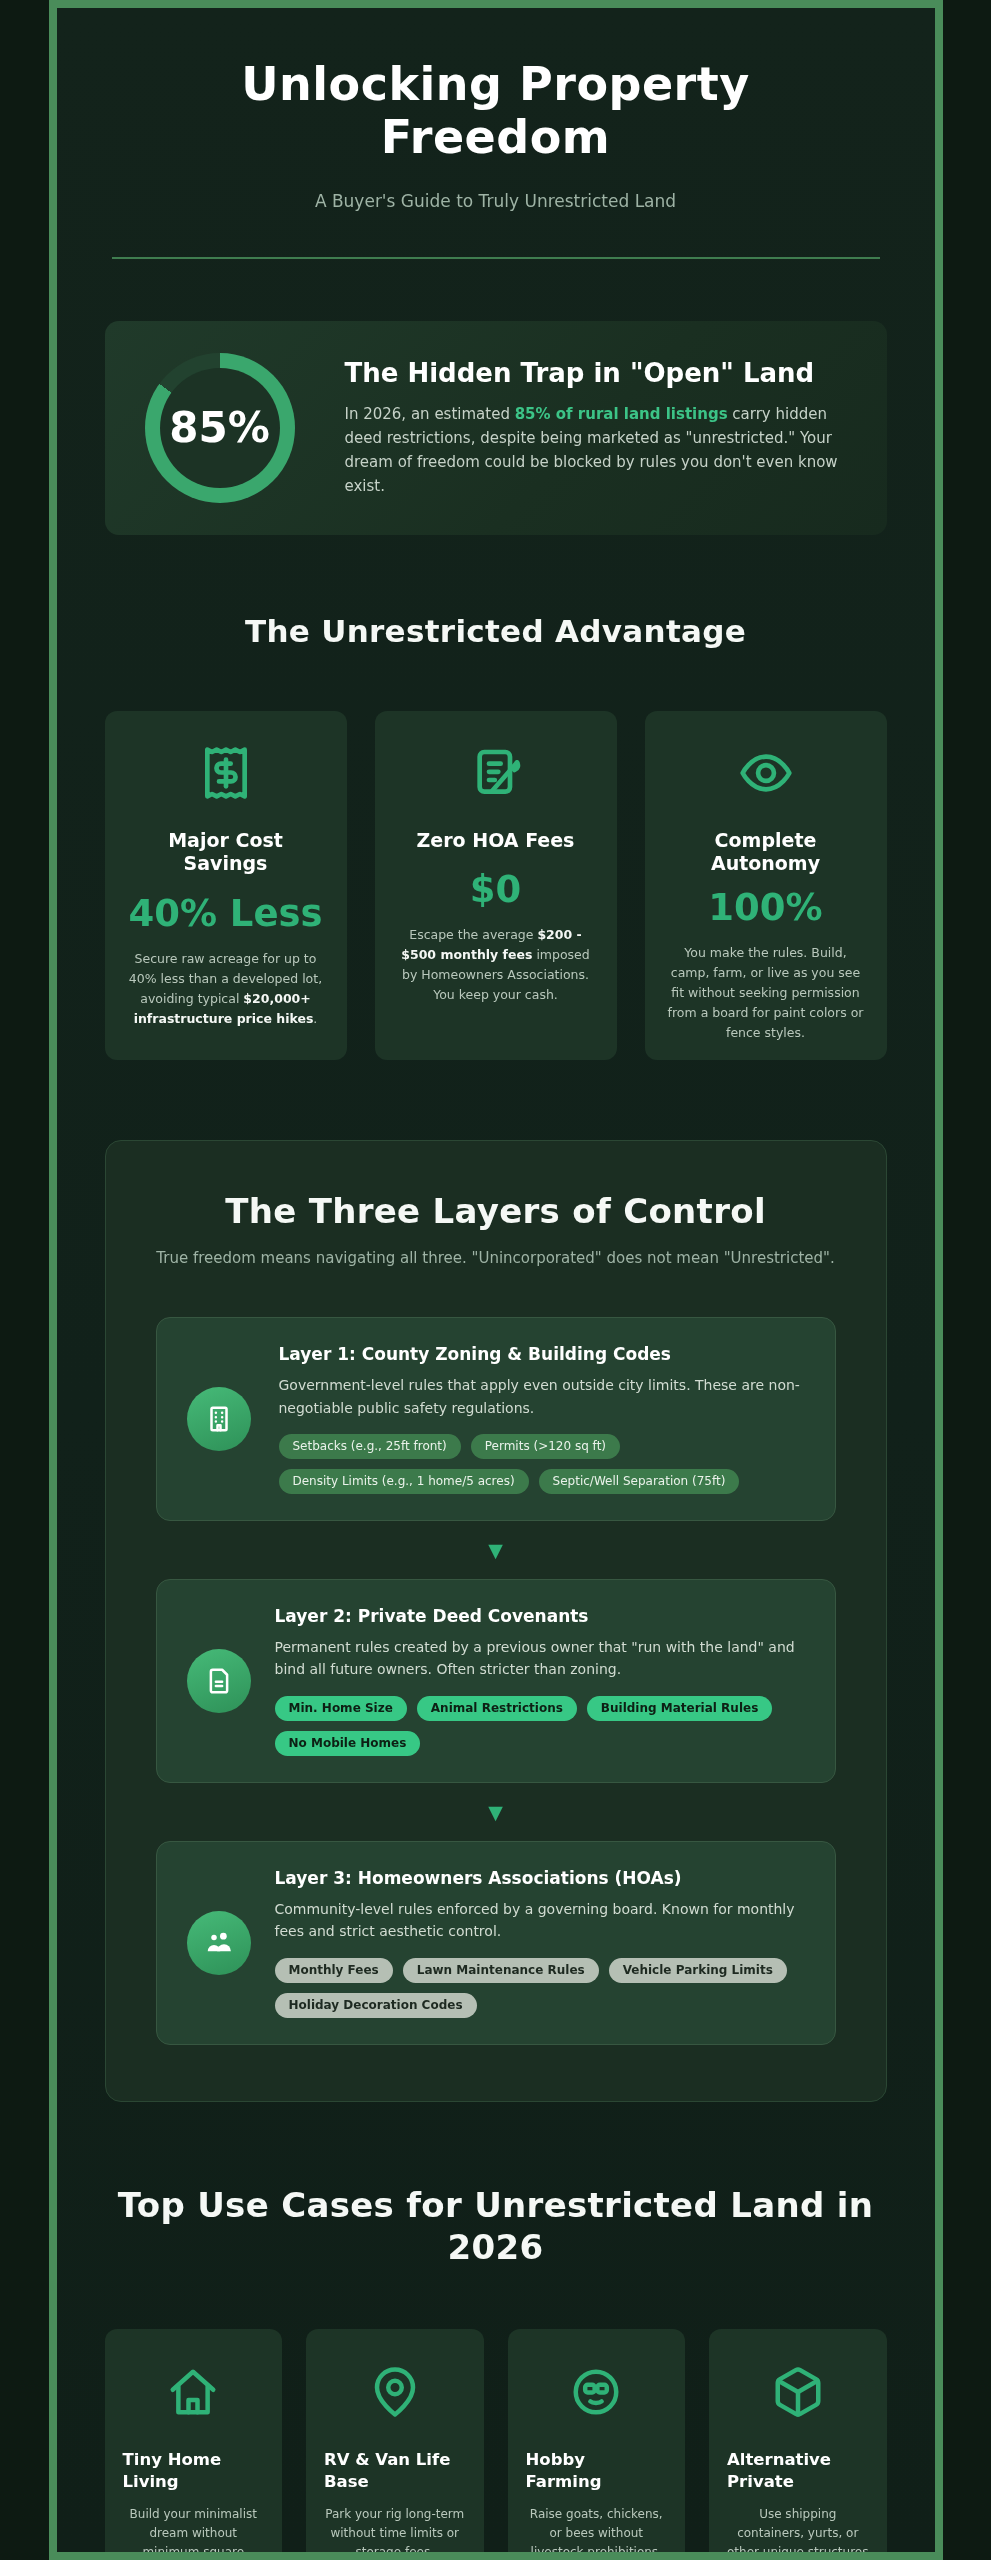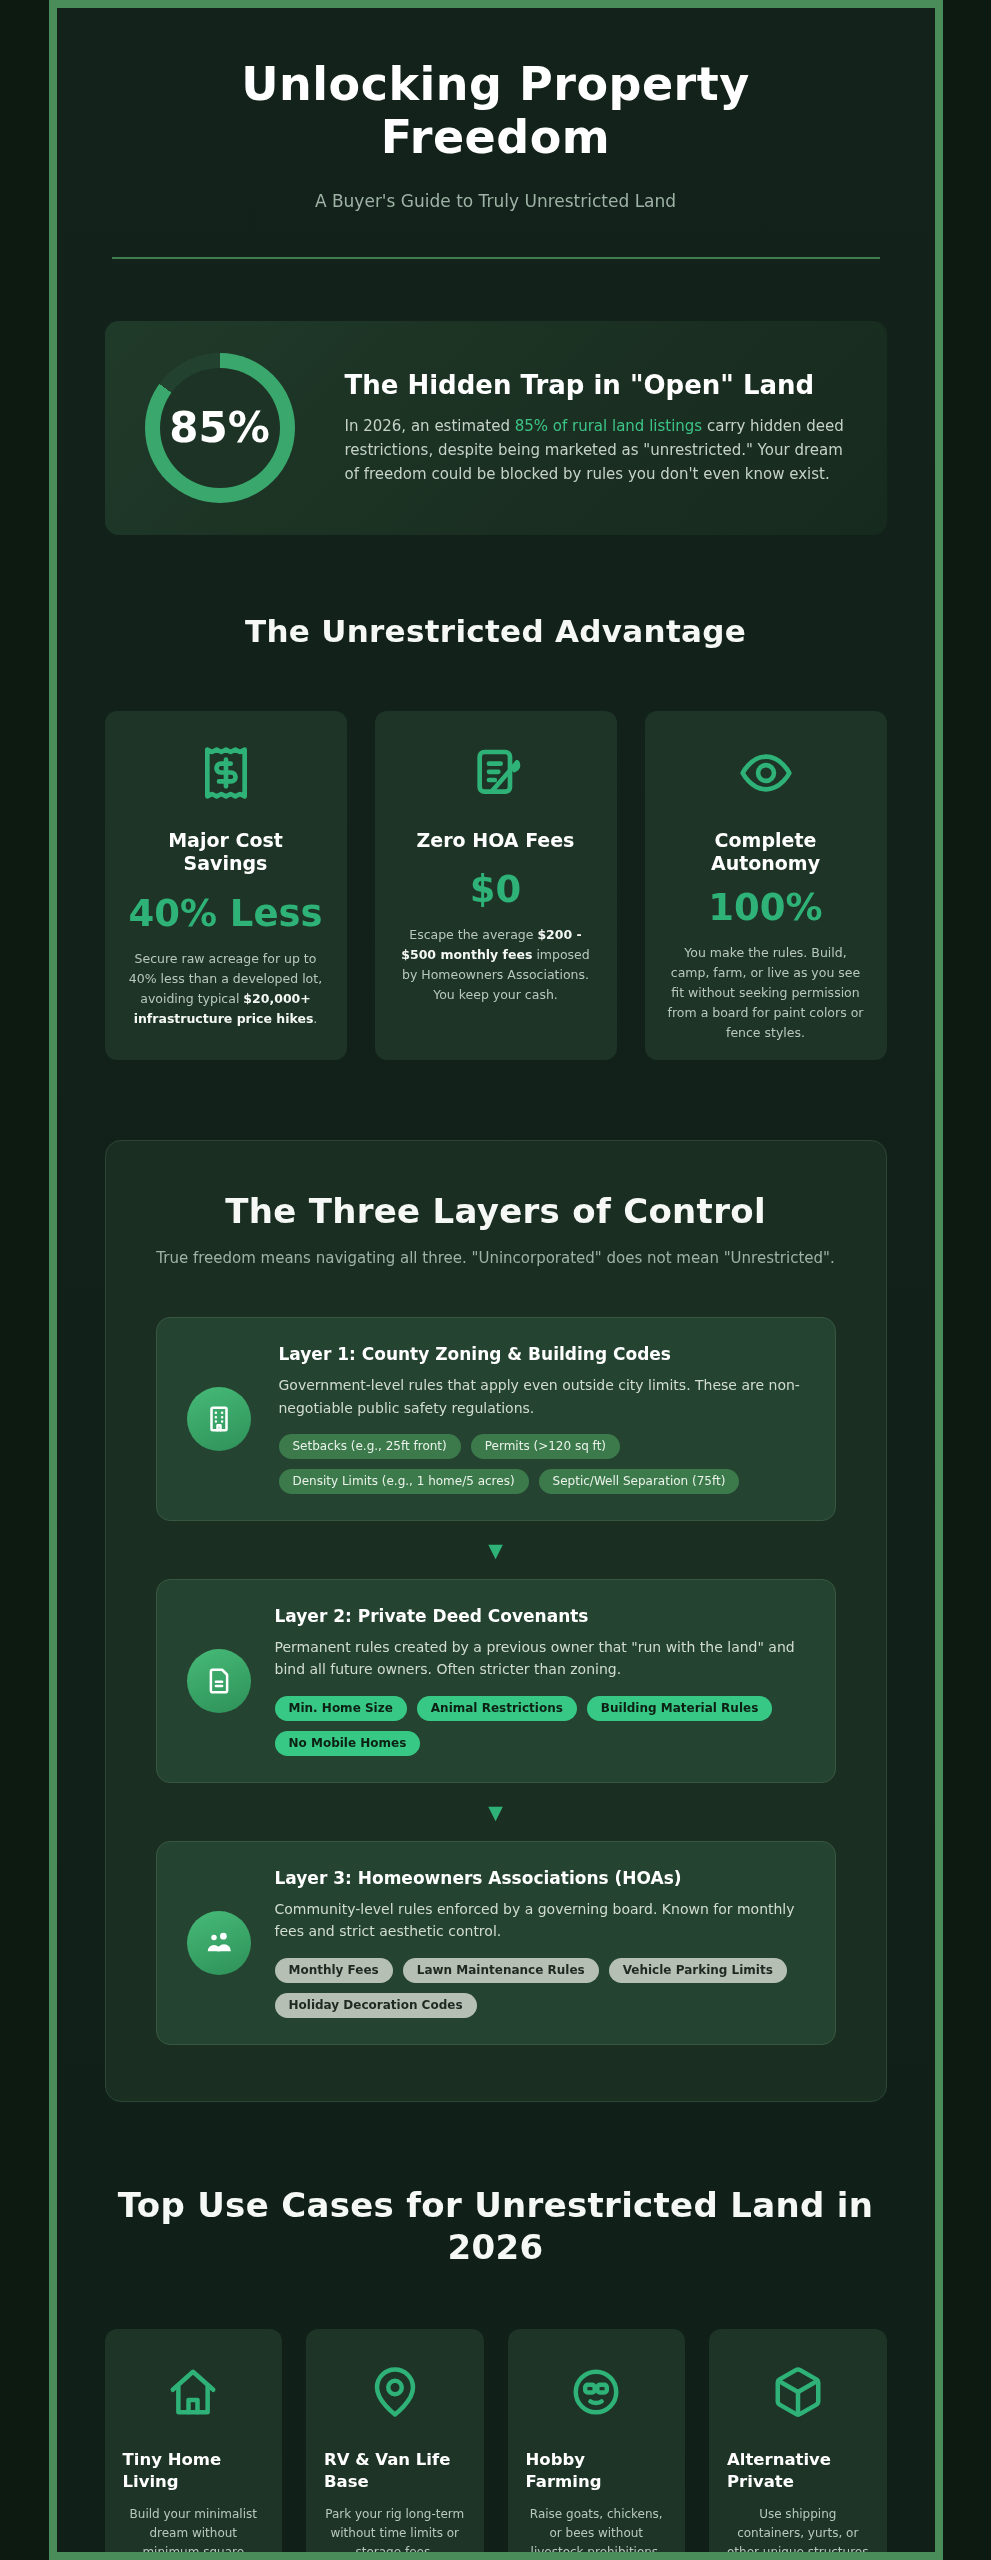--- a/index.html
+++ b/index.html
@@ -26,21 +26,21 @@
     display:flex; align-items:center; gap:50px; min-height:212px;
   }
   .donut{ width:150px; height:150px; border-radius:50%; flex-shrink:0;
     background:conic-gradient(#3aa76d 0 85%, #22422f 85% 100%);
     display:flex; align-items:center; justify-content:center; }
   .donut-hole{ width:120px; height:120px; border-radius:50%; background:#1c3325;
     display:flex; align-items:center; justify-content:center; }
   .donut-label{ font-size:42px; font-weight:800; color:#ffffff; }
   .trap-content h2{ font-size:26px; font-weight:800; color:#ffffff; margin-bottom:14px; }
   .trap-content p{ font-size:15px; line-height:1.6; color:#c6d2c8; max-width:600px;}
-  .trap-content strong{ color:#3cc487; font-weight:400; }
+  .trap-content strong{ color:#3cc487; font-weight:700; }
 
   
   .sec-h2{ text-align:center; font-size:31px; font-weight:700; color:#f5f8f5; letter-spacing:.3px; }
 
   
   .advantage{ margin-top:78px; }
   .adv-grid{ margin-top:62px; display:grid; grid-template-columns:repeat(3,1fr); gap:28px; }
   .adv-card{ background:#1d3426; border-radius:12px; padding:30px 22px 17px; text-align:center; }
   .adv-icon{ width:56px; height:56px; color:#2fb277; margin:4px auto 28px; display:block; }
   .adv-title{ font-size:19px; font-weight:800; color:#ffffff; line-height:1.25; }

